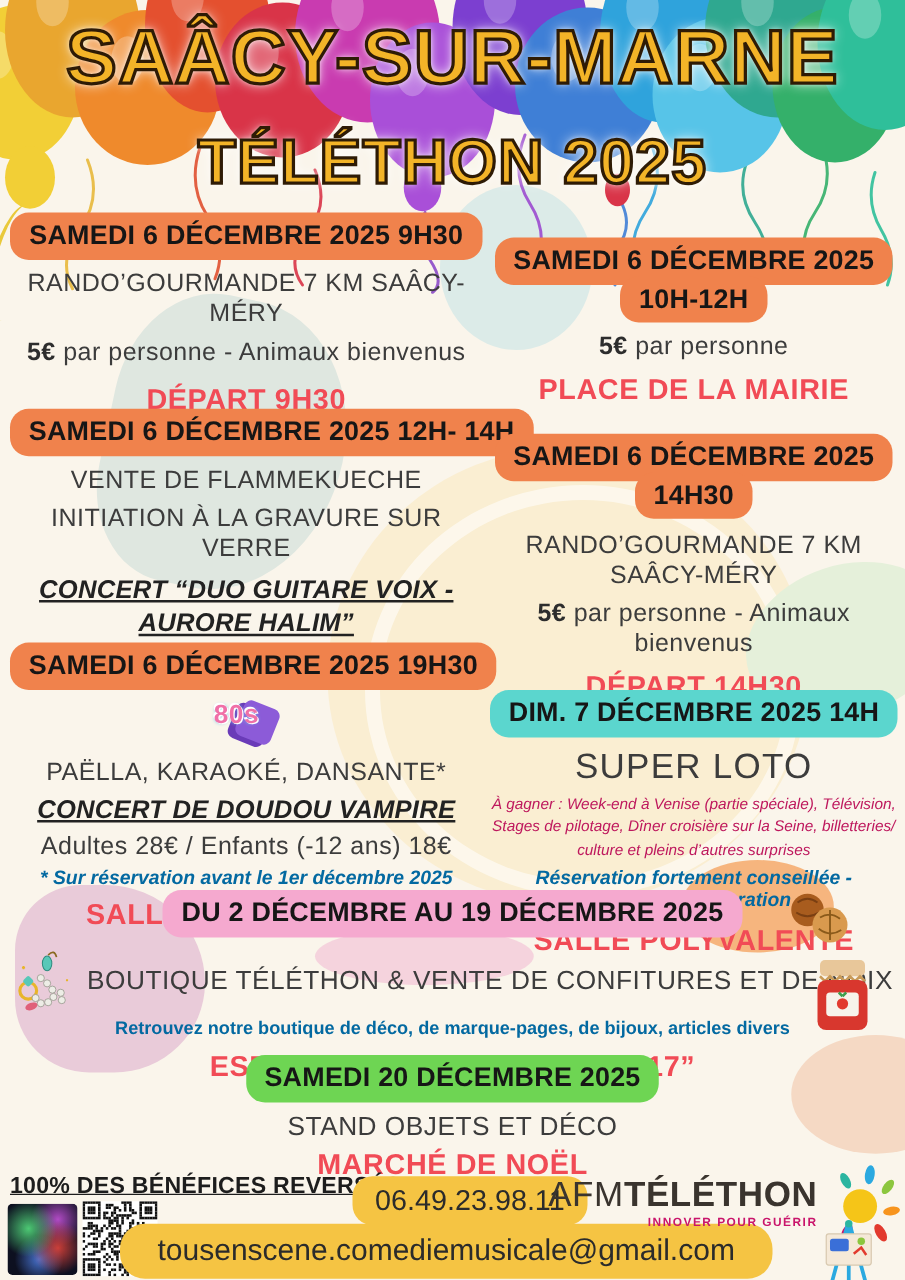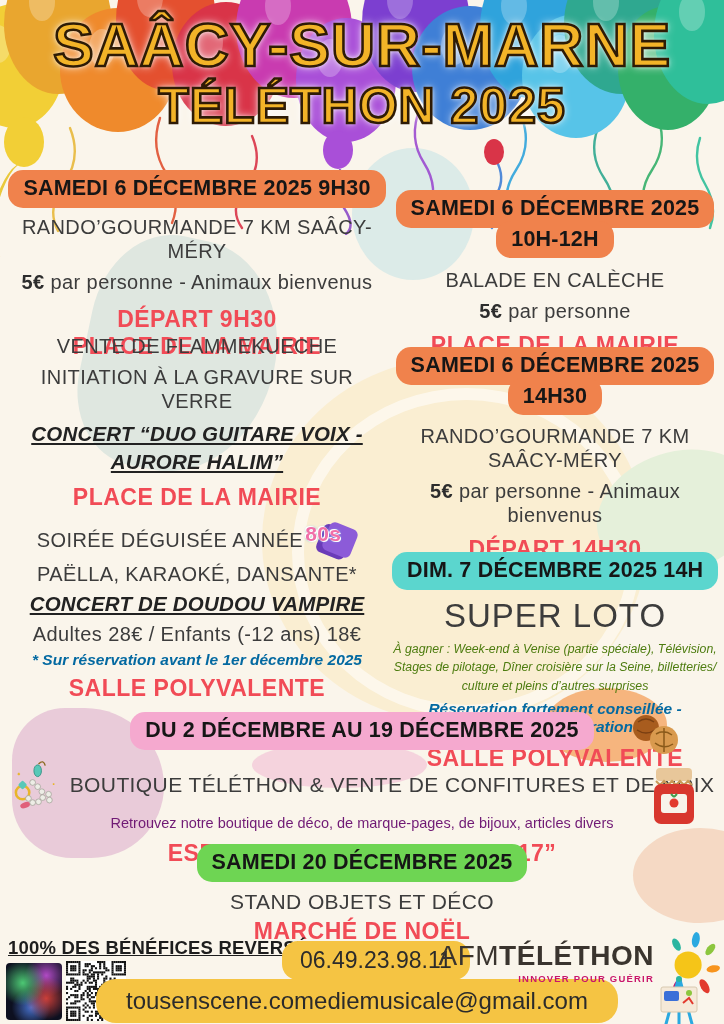--- a/index.html
+++ b/index.html
@@ -24,21 +24,21 @@
   
   .balloons{position:absolute;left:0;top:0;width:724px;height:235px;z-index:1;}
   .title1,.title2{
     position:absolute;left:0;width:724px;text-align:center;z-index:2;
     font-weight:bold;color:var(--title-yellow,#F3B428);
     -webkit-text-stroke:2.6px #2E1B05;
     text-shadow:0 0 10px rgba(255,255,255,.95),0 0 4px rgba(255,255,255,.9);
     letter-spacing:1px;white-space:nowrap;
   }
   .title1{top:10px;font-size:61px;}
-  .title2{top:77px;font-size:50px;}
+  .title2{top:100px;font-size:50px;}
   
   .sec{position:absolute;text-align:center;z-index:3;}
   .col-left{left:8px;width:378px;}
   .col-right{left:392px;width:326px;}
   .full{left:0;width:724px;}
   .badge,.b-line{
     display:inline-block;background:var(--orange,#F0824C);color:#161616;
     font-weight:bold;font-size:21.5px;line-height:1.1;
     padding:7px 15px;border-radius:15px;letter-spacing:.2px;white-space:nowrap;
   }
@@ -46,23 +46,23 @@
   .badge.pink{background:var(--pink,#F5A9CF);}
   .badge.green{background:var(--green,#6ED553);}
   .b-line2{margin-top:-7px;position:relative;}
   .line{font-size:20px;color:var(--text-dark,#3C3C3C);margin-top:7px;letter-spacing:.4px;line-height:1.2;}
   .tight .line{margin-top:4px;}
   .b5{font-weight:bold;color:#2d2d2d;}
   .red{color:var(--red,#F14B56);font-weight:bold;font-size:23px;letter-spacing:.5px;margin-top:9px;line-height:1.18;}
   .tight .red{margin-top:6px;}
   .concert{font-size:20.5px;font-weight:bold;font-style:italic;text-decoration:underline;color:#222;margin-top:7px;line-height:1.35;letter-spacing:.2px;}
   .note{font-size:15.5px;font-weight:bold;font-style:italic;color:#0369a1;margin-top:5px;}
-  .superloto{font-size:33px;color:#3C3C3C;margin-top:7px;letter-spacing:1px;}
-  .loto-small{font-size:12.3px;font-style:italic;color:#4d7c0f;line-height:1.5;margin-top:5px;}
-  .small-line{font-size:14.5px;font-weight:normal;color:#701a75;margin-top:4px;letter-spacing:0;}
+  .superloto{font-size:28px;color:#3C3C3C;margin-top:7px;letter-spacing:1px;}
+  .loto-small{font-size:12.3px;font-style:italic;color:#be185d;line-height:1.5;margin-top:5px;}
+  .small-line{font-size:14.5px;font-weight:bold;color:#0369a1;margin-top:4px;letter-spacing:0;}
   .boutique-row{display:flex;align-items:center;justify-content:center;gap:8px;margin-top:9px;}
   .soiree-row{display:inline-flex;align-items:center;gap:2px;}
   
   .icon-80s{position:relative;display:inline-block;width:52px;height:44px;vertical-align:middle;}
   .icon-80s .box{position:absolute;right:2px;top:7px;width:30px;height:30px;background:#8C5BD8;border-radius:6px;transform:rotate(22deg);box-shadow:-5px 4px 0 #6A3BB8;}
   .icon-80s .txt{position:absolute;left:0;top:3px;font-weight:bold;font-size:21px;color:#F070A8;z-index:2;text-shadow:1px 1px 0 #fff,-1px -1px 0 #fff,0 0 3px #78C8EC;}
   
   .footer{position:absolute;left:0;top:932px;width:724px;height:92px;z-index:4;}
   .benefits{position:absolute;left:8px;top:5px;font-size:18.5px;font-weight:bold;color:#1d1d1d;text-decoration:underline;letter-spacing:.2px;}
   .thumb{position:absolute;left:6px;top:31px;width:56px;height:57px;border-radius:4px;
@@ -151,47 +151,47 @@
 
   <div class="sec col-left" style="top:170px">
     <span class="badge">SAMEDI 6 DÉCEMBRE 2025 9H30</span>
     <div class="line">RANDO’GOURMANDE 7 KM SAÂCY-MÉRY</div>
     <div class="line"><span class="b5">5€</span><span> par personne - Animaux bienvenus</span></div>
     <div class="red" style="margin-top:12px">DÉPART 9H30</div>
     <div class="red" style="margin-top:0">PLACE DE LA MAIRIE</div>
   </div>
 
   <div class="sec col-left" style="top:327px">
+    <span class="badge">SAMEDI 6 DÉCEMBRE 2025 12H- 14H</span>
     <div class="line">VENTE DE FLAMMEKUECHE</div>
     <div class="line">INITIATION À LA GRAVURE SUR VERRE</div>
     <div class="concert">CONCERT “DUO GUITARE VOIX - AURORE HALIM”</div>
     <div class="red">PLACE DE LA MAIRIE</div>
   </div>
 
   <div class="sec col-left tight" style="top:514px">
+    <span class="badge">SAMEDI 6 DÉCEMBRE 2025 19H30</span>
     <div class="line">
       <span class="soiree-row">
-          <span>SOIRÉE DÉGUISÉE ANNÉE</span>
           <span class="icon-80s">
             <span class="box"></span>
             <span class="txt">80s</span>
           </span>
         </span>
     </div>
     <div class="line" style="margin-top:0">PAËLLA, KARAOKÉ, DANSANTE*</div>
     <div class="concert" style="margin-top:4px">CONCERT DE DOUDOU VAMPIRE</div>
     <div class="line">Adultes 28€ / Enfants (-12 ans) 18€</div>
     <div class="note">* Sur réservation avant le 1er décembre 2025</div>
     <div class="red">SALLE POLYVALENTE</div>
   </div>
 
   <div class="sec col-right" style="top:190px">
     <span class="b-line">SAMEDI 6 DÉCEMBRE 2025</span><br>
     <span class="b-line b-line2">10H-12H</span>
-    <div class="line" style="margin-top:10px">BALADE EN CALÈCHE</div>
     <div class="line"><span class="b5">5€</span><span> par personne</span></div>
     <div class="red">PLACE DE LA MAIRIE</div>
   </div>
 
   <div class="sec col-right" style="top:347px">
     <span class="b-line">SAMEDI 6 DÉCEMBRE 2025</span><br>
     <span class="b-line b-line2">14H30</span>
     <div class="line" style="margin-top:9px">RANDO’GOURMANDE 7 KM SAÂCY-MÉRY</div>
     <div class="line"><span class="b5">5€</span><span> par personne - Animaux bienvenus</span></div>
     <div class="red">DÉPART 14H30</div>

